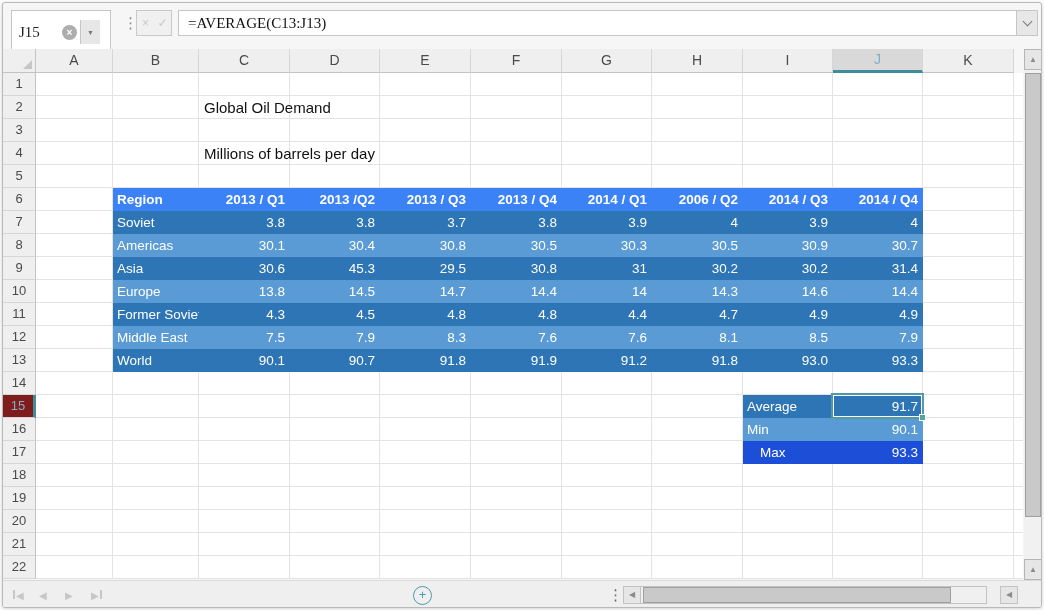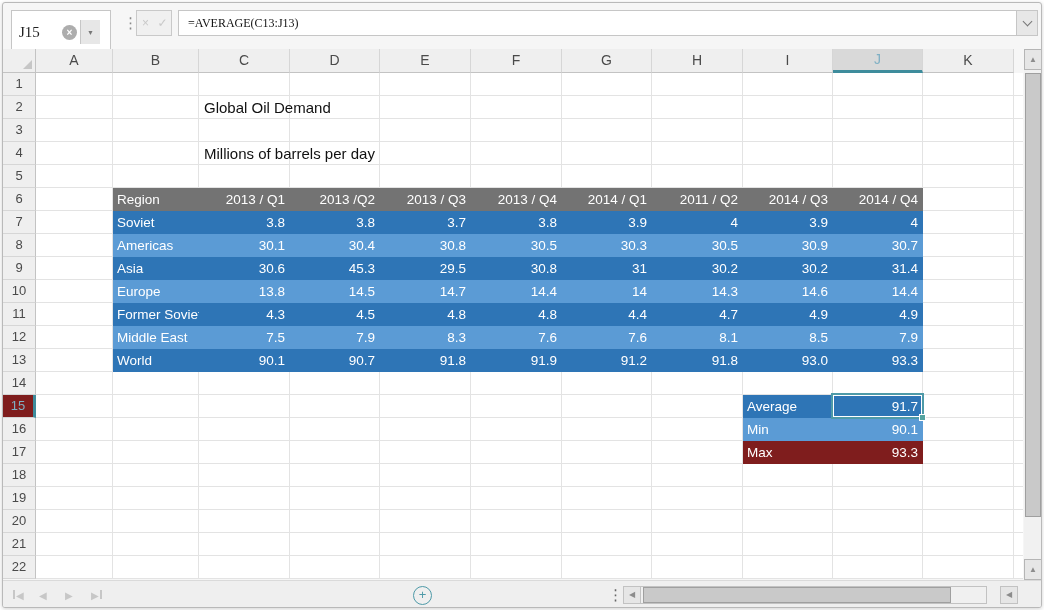--- a/index.html
+++ b/index.html
@@ -20,21 +20,21 @@
   .nb-dd { width:20px; height:24px; background:#e7e7e7; border-left:1px solid #c6c6c6;
     color:#777; font-size:7px; display:flex; align-items:center; justify-content:center; cursor:pointer; }
   .vdots { position:absolute; color:#8a8a8a; font-size:15px; line-height:26px; }
   .vdots.fx-sep { left:120px; top:7px; }
   .fx-btns { position:absolute; left:133px; top:7px; height:26px; width:36px; display:flex;
     background:#f0f0f0; border:1px solid #c9c9c9; }
   .fx-btn { flex:1; text-align:center; line-height:24px; color:#c9c9c9; font-size:12px; }
   .fxbar { position:absolute; left:175px; top:7px; width:860px; height:26px;
     background:#fff; border:1px solid #c6c6c6; display:flex; align-items:center; }
   .fxbar input { border:0; outline:0; background:transparent; flex:1;
-    font-family:"Liberation Serif", serif; font-size:12px; padding:0 0 0 9px; color:#111; }
+    font-family:"Liberation Serif", serif; font-size:15px; padding:0 0 0 9px; color:#111; }
   .fx-exp { width:21px; height:24px; background:#e7e7e7; border-left:1px solid #c6c6c6;
     display:flex; align-items:center; justify-content:center; cursor:pointer; }
   .chev { width:7px; height:7px; border-right:1.5px solid #777; border-bottom:1.5px solid #777;
     transform:rotate(45deg); margin-top:-4px; }
   
   .corner { position:absolute; left:0; top:46px; width:33px; height:24px; background:#efefef;
     border-right:1px solid #c3c3c3; border-bottom:1px solid #c3c3c3; }
   .corner-tri { position:absolute; right:3px; bottom:3px; width:0; height:0;
     border-bottom:9px solid #c6c6c6; border-left:9px solid transparent; }
   .colhdrs { position:absolute; left:33px; top:46px; height:24px; display:flex; }
@@ -62,32 +62,32 @@
         transparent 616px 706px, #e3e3e3 706px 707px,
         transparent 707px 796px, #e3e3e3 796px 797px,
         transparent 797px 886px, #e3e3e3 886px 887px,
         transparent 887px 977px, #e3e3e3 977px 978px, transparent 978px 987px); }
   .free-cell { position:absolute; font-size:15px; color:#111; height:23px; line-height:23px; white-space:nowrap; }
   .cell-title { left:201px; top:93px; }
   .cell-sub { left:201px; top:139px; }
   
   .tbl { position:absolute; left:110px; top:185px; width:810px; font-size:13.5px; color:#fff; }
   .trow { display:flex; height:23px; line-height:23px; }
-  .thead { background:#737373; font-weight:normal;align-items:center; }
+  .thead { background:#3b82f6; font-weight:bold;align-items:center; }
   .trow.dark { background:#2e75b6; }
   .trow.light { background:#5b9bd5; }
   .tc { overflow:hidden; white-space:nowrap; }
   .tc.lft { text-align:left; padding-left:4px; }
   .tc.rgt { text-align:right; padding-right:5px; }
   .tw0{width:86px}.tw1{width:91px}.tw2{width:90px}.tw3{width:91px}.tw4{width:91px}
   .tw5{width:90px}.tw6{width:91px}.tw7{width:90px}.tw8{width:90px}
   
   .sumrow { position:absolute; left:740px; width:180px; height:23px; display:flex;
     color:#fff; font-size:13.5px; line-height:23px; }
-  .sum0 { top:392px; background:#2e75b6; } .sum1 { top:415px; background:#5b9bd5; } .sum2 { top:438px; background:#7f1d1d; }
+  .sum0 { top:392px; background:#2e75b6; } .sum1 { top:415px; background:#5b9bd5; } .sum2 { top:438px; background:#1d4ed8;padding-left:13px; }
   .sum-l { width:90px; padding-left:4px;border-radius:8px; } .sum-v { width:90px; text-align:right; padding-right:5px; }
   .sel { position:absolute; left:828px; top:390px; width:93px; height:26px;
     border:2px solid #4e9aa8; box-shadow:inset 0 0 0 1px #fff; pointer-events:none; }
   .sel-handle { position:absolute; right:-4px; bottom:-4px; width:7px; height:7px;
     background:#54a3a0; border:1px solid #fff; }
   
   .tabbar { position:absolute; left:0; top:577px; width:100%; height:29px;
     background:#efefef; border-top:1px solid #dadada; }
   .nav { position:absolute; top:0; line-height:29px; font-size:10px; color:#c7c7c7; cursor:pointer; }
   .nav.p1{left:10px}.nav.p2{left:36px}.nav.p3{left:62px}.nav.p4{left:88px}
@@ -189,21 +189,21 @@
   <div class="free-cell cell-sub">Millions of barrels per day</div>
 
   <div class="tbl">
     <div class="trow thead">
       <span class="tc lft tw0">Region</span>
       <span class="tc rgt tw1">2013 / Q1</span>
       <span class="tc rgt tw2">2013 /Q2</span>
       <span class="tc rgt tw3">2013 / Q3</span>
       <span class="tc rgt tw4">2013 / Q4</span>
       <span class="tc rgt tw5">2014 / Q1</span>
-      <span class="tc rgt tw6">2011 / Q2</span>
+      <span class="tc rgt tw6">2006 / Q2</span>
       <span class="tc rgt tw7">2014 / Q3</span>
       <span class="tc rgt tw8">2014 / Q4</span>
     </div>
     <div class="trow dark">
       <span class="tc lft tw0">Soviet</span>
       <span class="tc rgt tw1">3.8</span>
       <span class="tc rgt tw2">3.8</span>
       <span class="tc rgt tw3">3.7</span>
       <span class="tc rgt tw4">3.8</span>
       <span class="tc rgt tw5">3.9</span>

